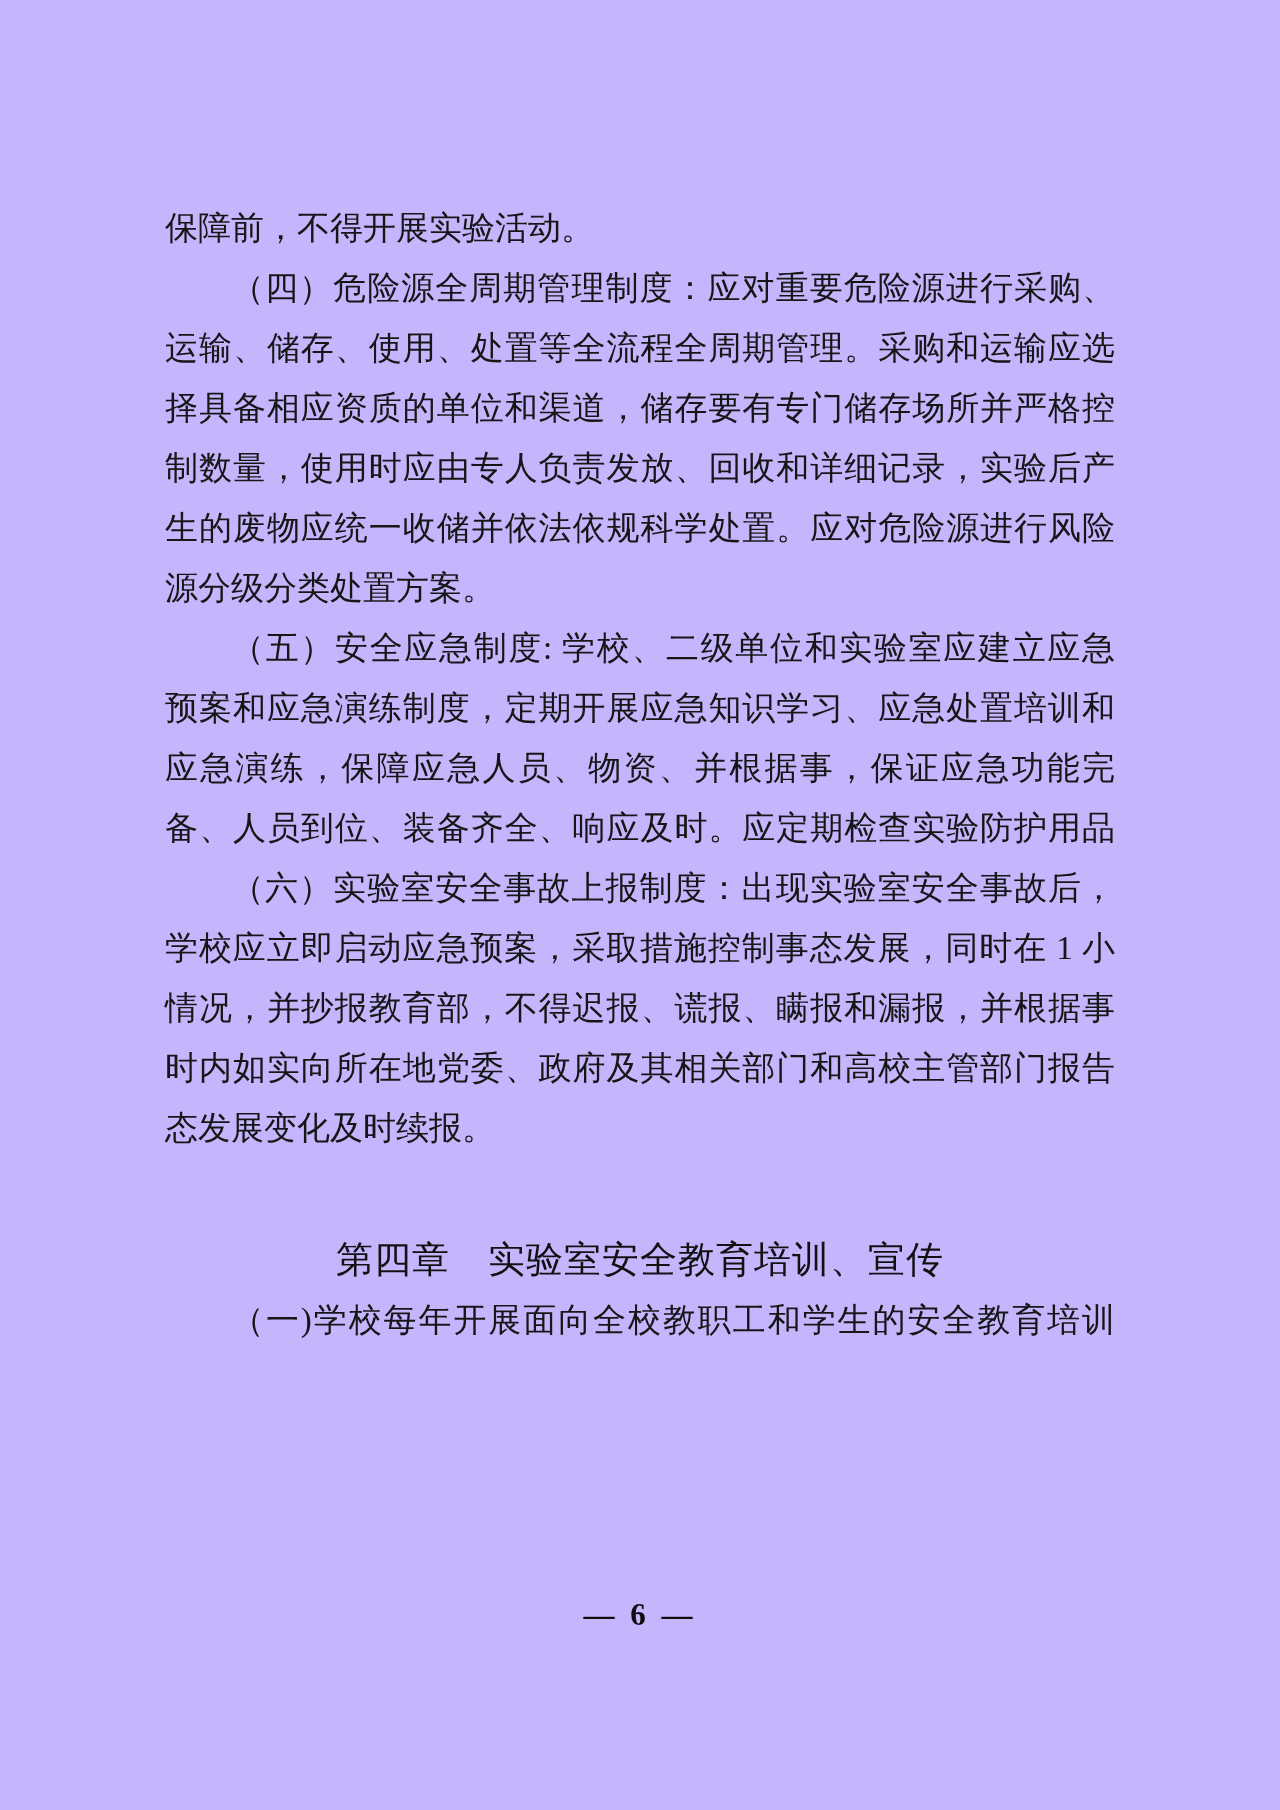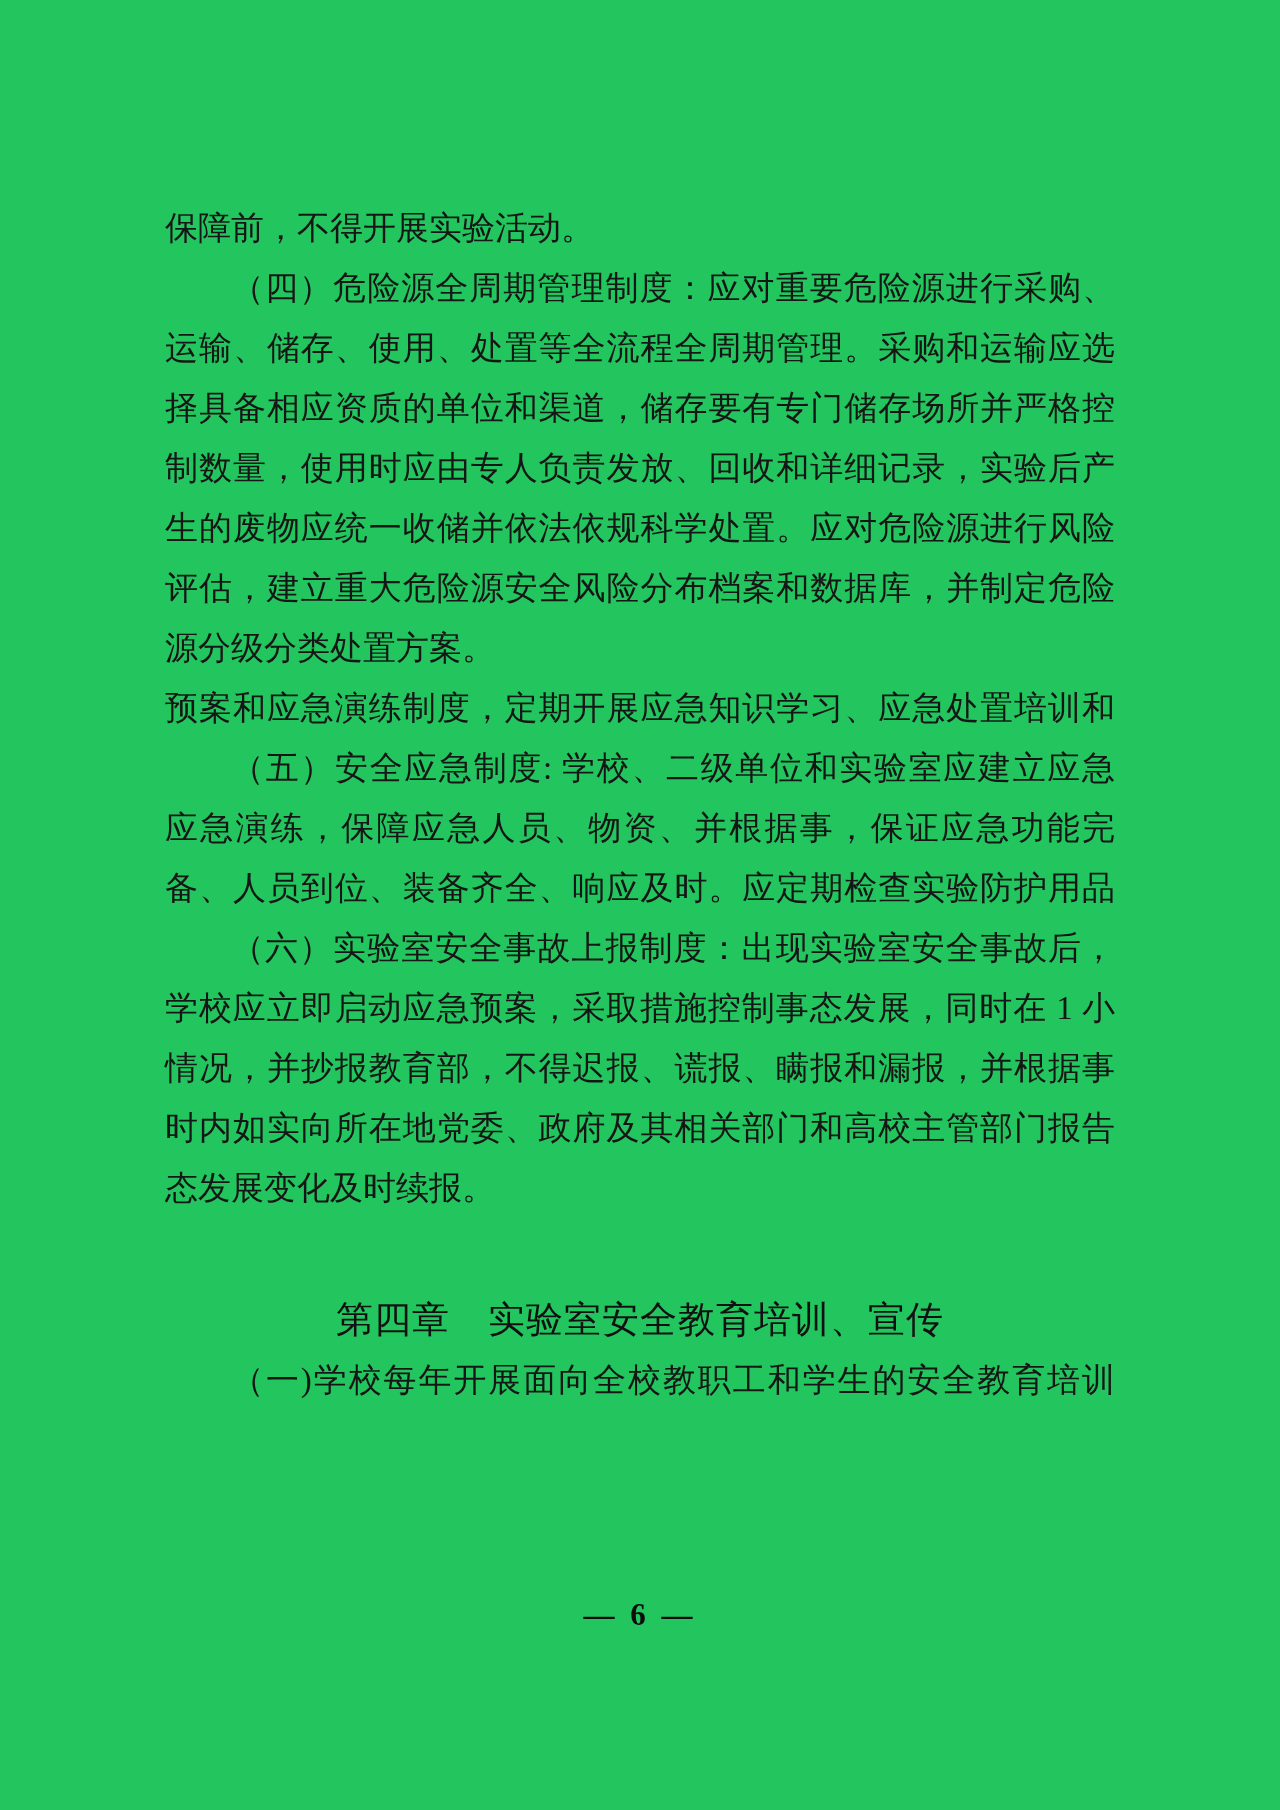--- a/index.html
+++ b/index.html
@@ -4,21 +4,21 @@
 <style>
   html, body {
     margin: 0;
     padding: 0;
     background: #ffffff;
   }
   .page {
     position: relative;
     width: 1280px;
     height: 1810px;
-    background: #22c55e;
+    background: #c4b5fd;
     overflow: hidden;
     color: #161616;
   }
   .content {
     position: absolute;
     left: 165px;
     top: 198px;
     width: 950px;
   }
   .line {
@@ -69,24 +69,23 @@
 <body>
 
 <div class="page">
   <div class="content">
     <div class="line">保障前，不得开展实验活动。</div>
     <div class="line indent fill">（四）危险源全周期管理制度：应对重要危险源进行采购、</div>
     <div class="line fill">运输、储存、使用、处置等全流程全周期管理。采购和运输应选</div>
     <div class="line fill">择具备相应资质的单位和渠道，储存要有专门储存场所并严格控</div>
     <div class="line fill">制数量，使用时应由专人负责发放、回收和详细记录，实验后产</div>
     <div class="line fill">生的废物应统一收储并依法依规科学处置。应对危险源进行风险</div>
-    <div class="line fill">评估，建立重大危险源安全风险分布档案和数据库，并制定危险</div>
     <div class="line">源分级分类处置方案。</div>
+    <div class="line indent fill">（五）安全应急制度: 学校、二级单位和实验室应建立应急</div>
     <div class="line fill">预案和应急演练制度，定期开展应急知识学习、应急处置培训和</div>
-    <div class="line indent fill">（五）安全应急制度: 学校、二级单位和实验室应建立应急</div>
     <div class="line fill">应急演练，保障应急人员、物资、并根据事，保证应急功能完</div>
     <div class="line fill">备、人员到位、装备齐全、响应及时。应定期检查实验防护用品</div>
     <div class="line indent fill">（六）实验室安全事故上报制度：出现实验室安全事故后，</div>
     <div class="line fill">学校应立即启动应急预案，采取措施控制事态发展，同时在 1 小</div>
     <div class="line fill">情况，并抄报教育部，不得迟报、谎报、瞒报和漏报，并根据事</div>
     <div class="line fill">时内如实向所在地党委、政府及其相关部门和高校主管部门报告</div>
     <div class="line">态发展变化及时续报。</div>
 
     <div class="chapter">第四章　实验室安全教育培训、宣传</div>
 

